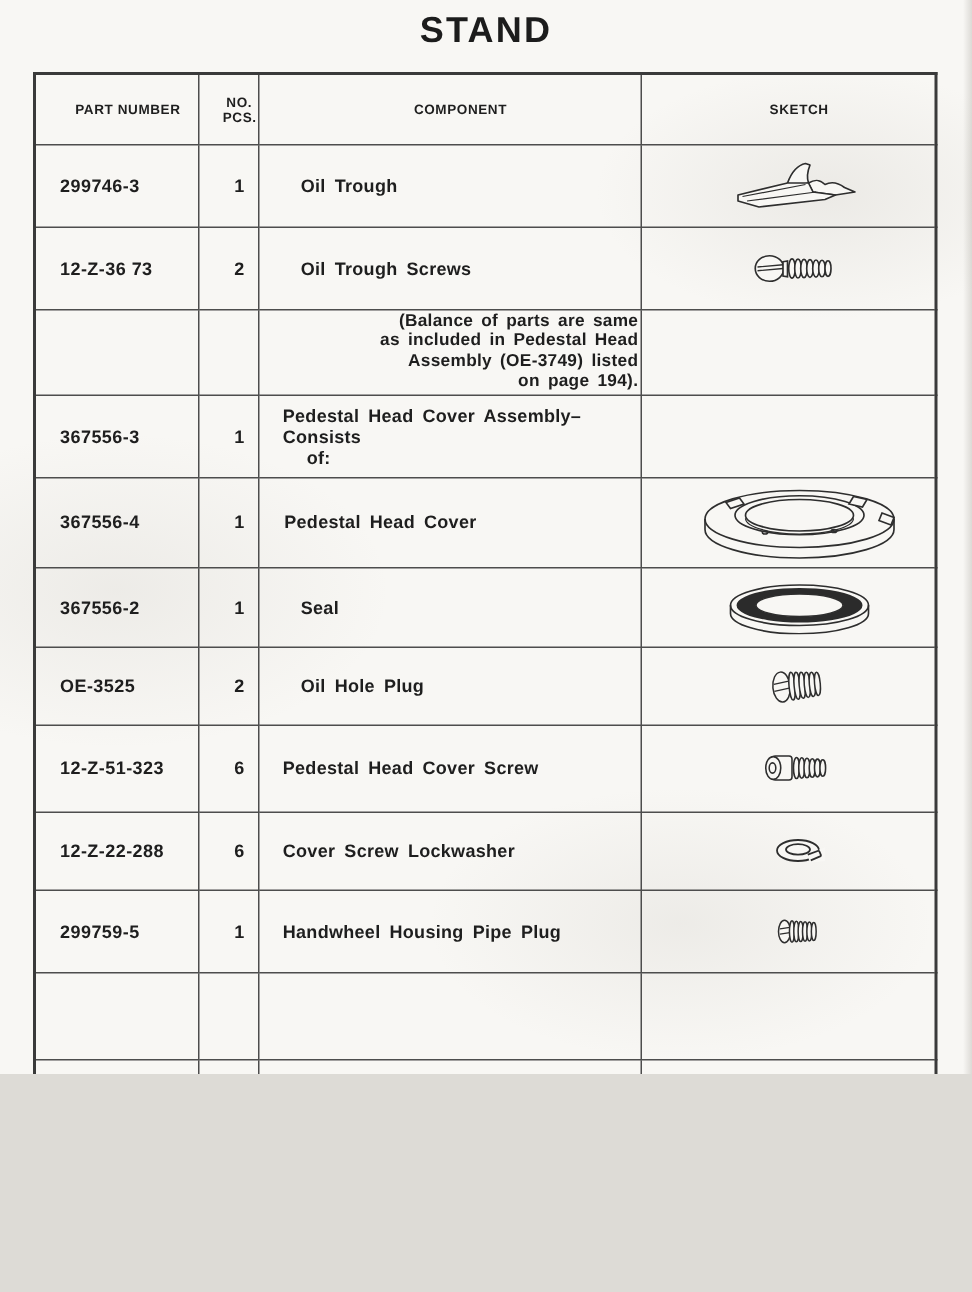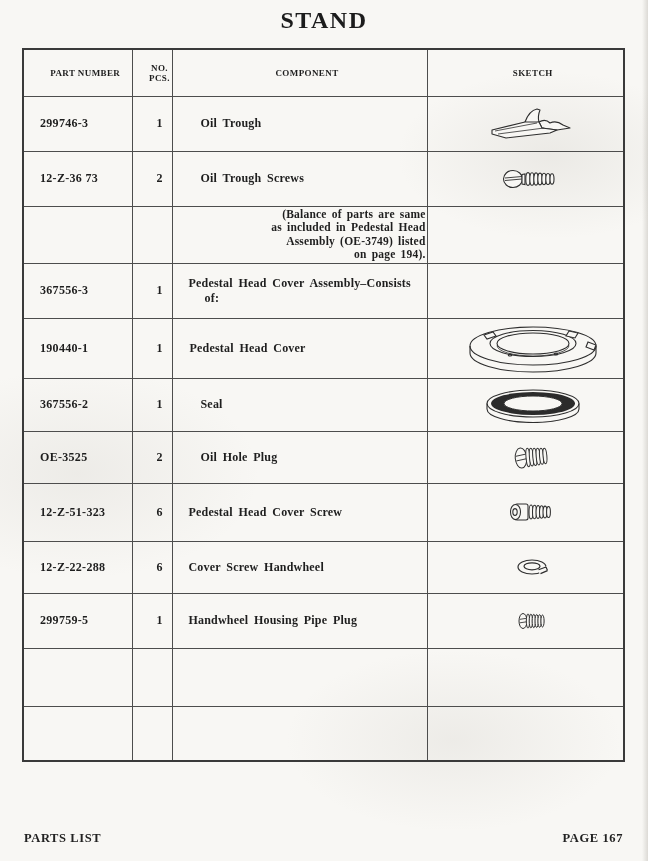--- a/index.html
+++ b/index.html
@@ -1,18 +1,18 @@
 <!DOCTYPE html>
 <html><head>
 <meta charset="utf-8">
 <style>
   html,body { margin:0; padding:0; background:#dddbd6; }
   .page {
-    position:relative; width:648px; height:861px; margin:0 auto;
-    font-family:Liberation Serif, serif; color:#222; overflow:hidden;
+    position:relative; width:648px; height:716px; margin:0 auto;
+    font-family:Liberation Sans, sans-serif; color:#222; overflow:hidden;
     background:
       linear-gradient(to left, rgba(120,115,105,.22), rgba(120,115,105,0) 6px),
       radial-gradient(220px 120px at 85% 18%, rgba(170,165,155,.16), transparent 70%),
       radial-gradient(260px 150px at 12% 55%, rgba(170,165,155,.14), transparent 70%),
       radial-gradient(240px 130px at 70% 86%, rgba(170,165,155,.14), transparent 70%),
       #f8f7f4;
   }
   .title {
     position:absolute; top:7px; left:0; right:0; text-align:center;
     font-size:24px; font-weight:bold; letter-spacing:1.5px; color:#1c1c1c;
@@ -121,21 +121,21 @@
       <td class="part">367556-3</td>
       <td class="pcs">1</td>
       <td class="comp">
         <div>Pedestal  Head  Cover  Assembly–Consists</div>
         <div class="comp-line2">of:</div>
       </td>
       <td class="sketch"></td>
     </tr>
 
     <tr class="rh60">
-      <td class="part">190440-1</td>
+      <td class="part">367556-4</td>
       <td class="pcs">1</td>
       <td class="comp pad-md">Pedestal Head Cover</td>
       <td class="sketch">
         <svg width="134" height="52" viewBox="0 0 134 52">
           <g fill="#f8f7f4" stroke="#2e2e2e" stroke-width="1.1">
             <ellipse cx="67" cy="24" rx="63" ry="19"></ellipse>
             <path class="ln" d="M4,24 L4,31 A63,19 0 0 0 130,31 L130,24"></path>
             <ellipse cx="67" cy="21.5" rx="43" ry="13"></ellipse>
             <ellipse cx="67" cy="21.5" rx="36" ry="10.5"></ellipse>
             <path class="ln" d="M31,23.5 A36,10.5 0 0 0 103,23.5" stroke-width="0.8"></path>
@@ -202,21 +202,21 @@
             <ellipse cx="39" cy="13" rx="2" ry="5.9"></ellipse>
                 <ellipse cx="42.5" cy="13" rx="1.9" ry="5.5"></ellipse>
           </g>
         </svg>
       </td>
     </tr>
 
     <tr class="rh52">
       <td class="part">12-Z-22-288</td>
       <td class="pcs">6</td>
-      <td class="comp">Cover Screw Handwheel</td>
+      <td class="comp">Cover Screw Lockwasher</td>
       <td class="sketch">
         <svg width="36" height="22" viewBox="0 0 36 22">
           <g fill="none" stroke="#2e2e2e" stroke-width="1.2">
             <ellipse cx="17" cy="11" rx="14" ry="7" fill="#f8f7f4"></ellipse>
             <ellipse cx="17" cy="10.3" rx="8" ry="3.5"></ellipse>
             <path d="M23,13.5 L35,9 L35,18 L25,19 Z" fill="#f8f7f4" stroke="none"></path>
             <path d="M23.5,13.8 L31,11 M25.5,17.6 L32.5,14.6 M31,11 L32.5,14.6"></path>
           </g>
         </svg>
       </td>

